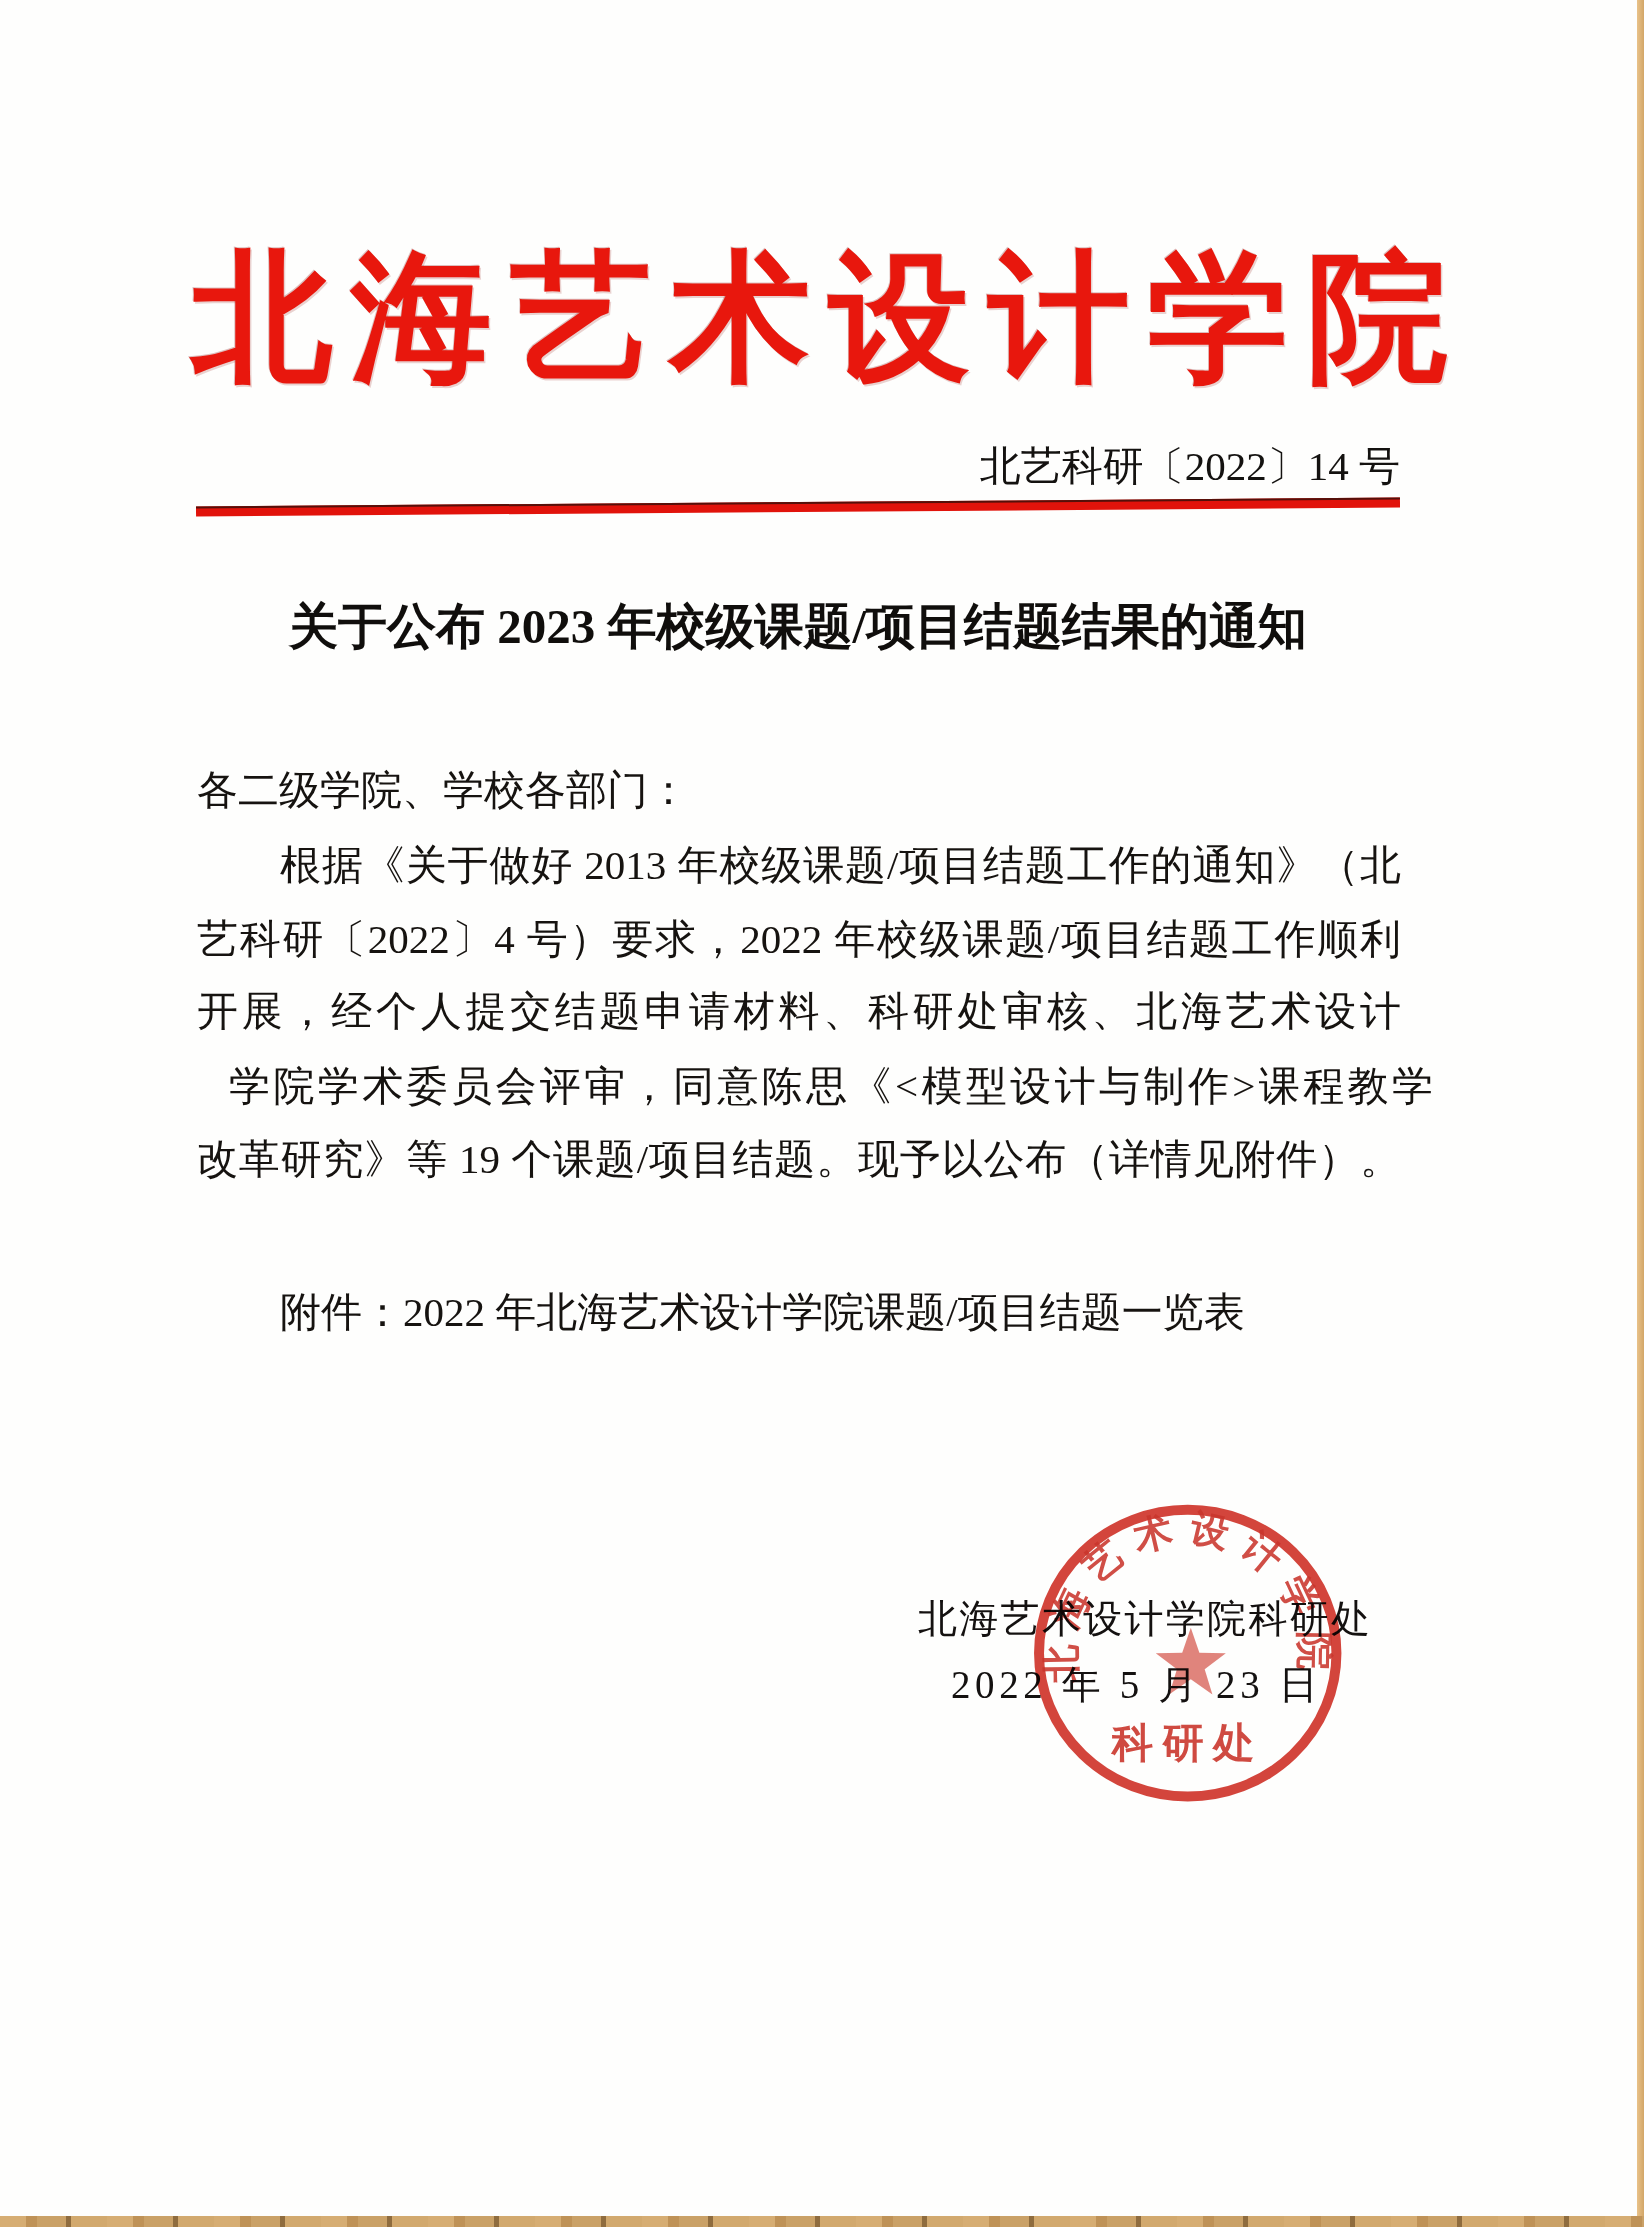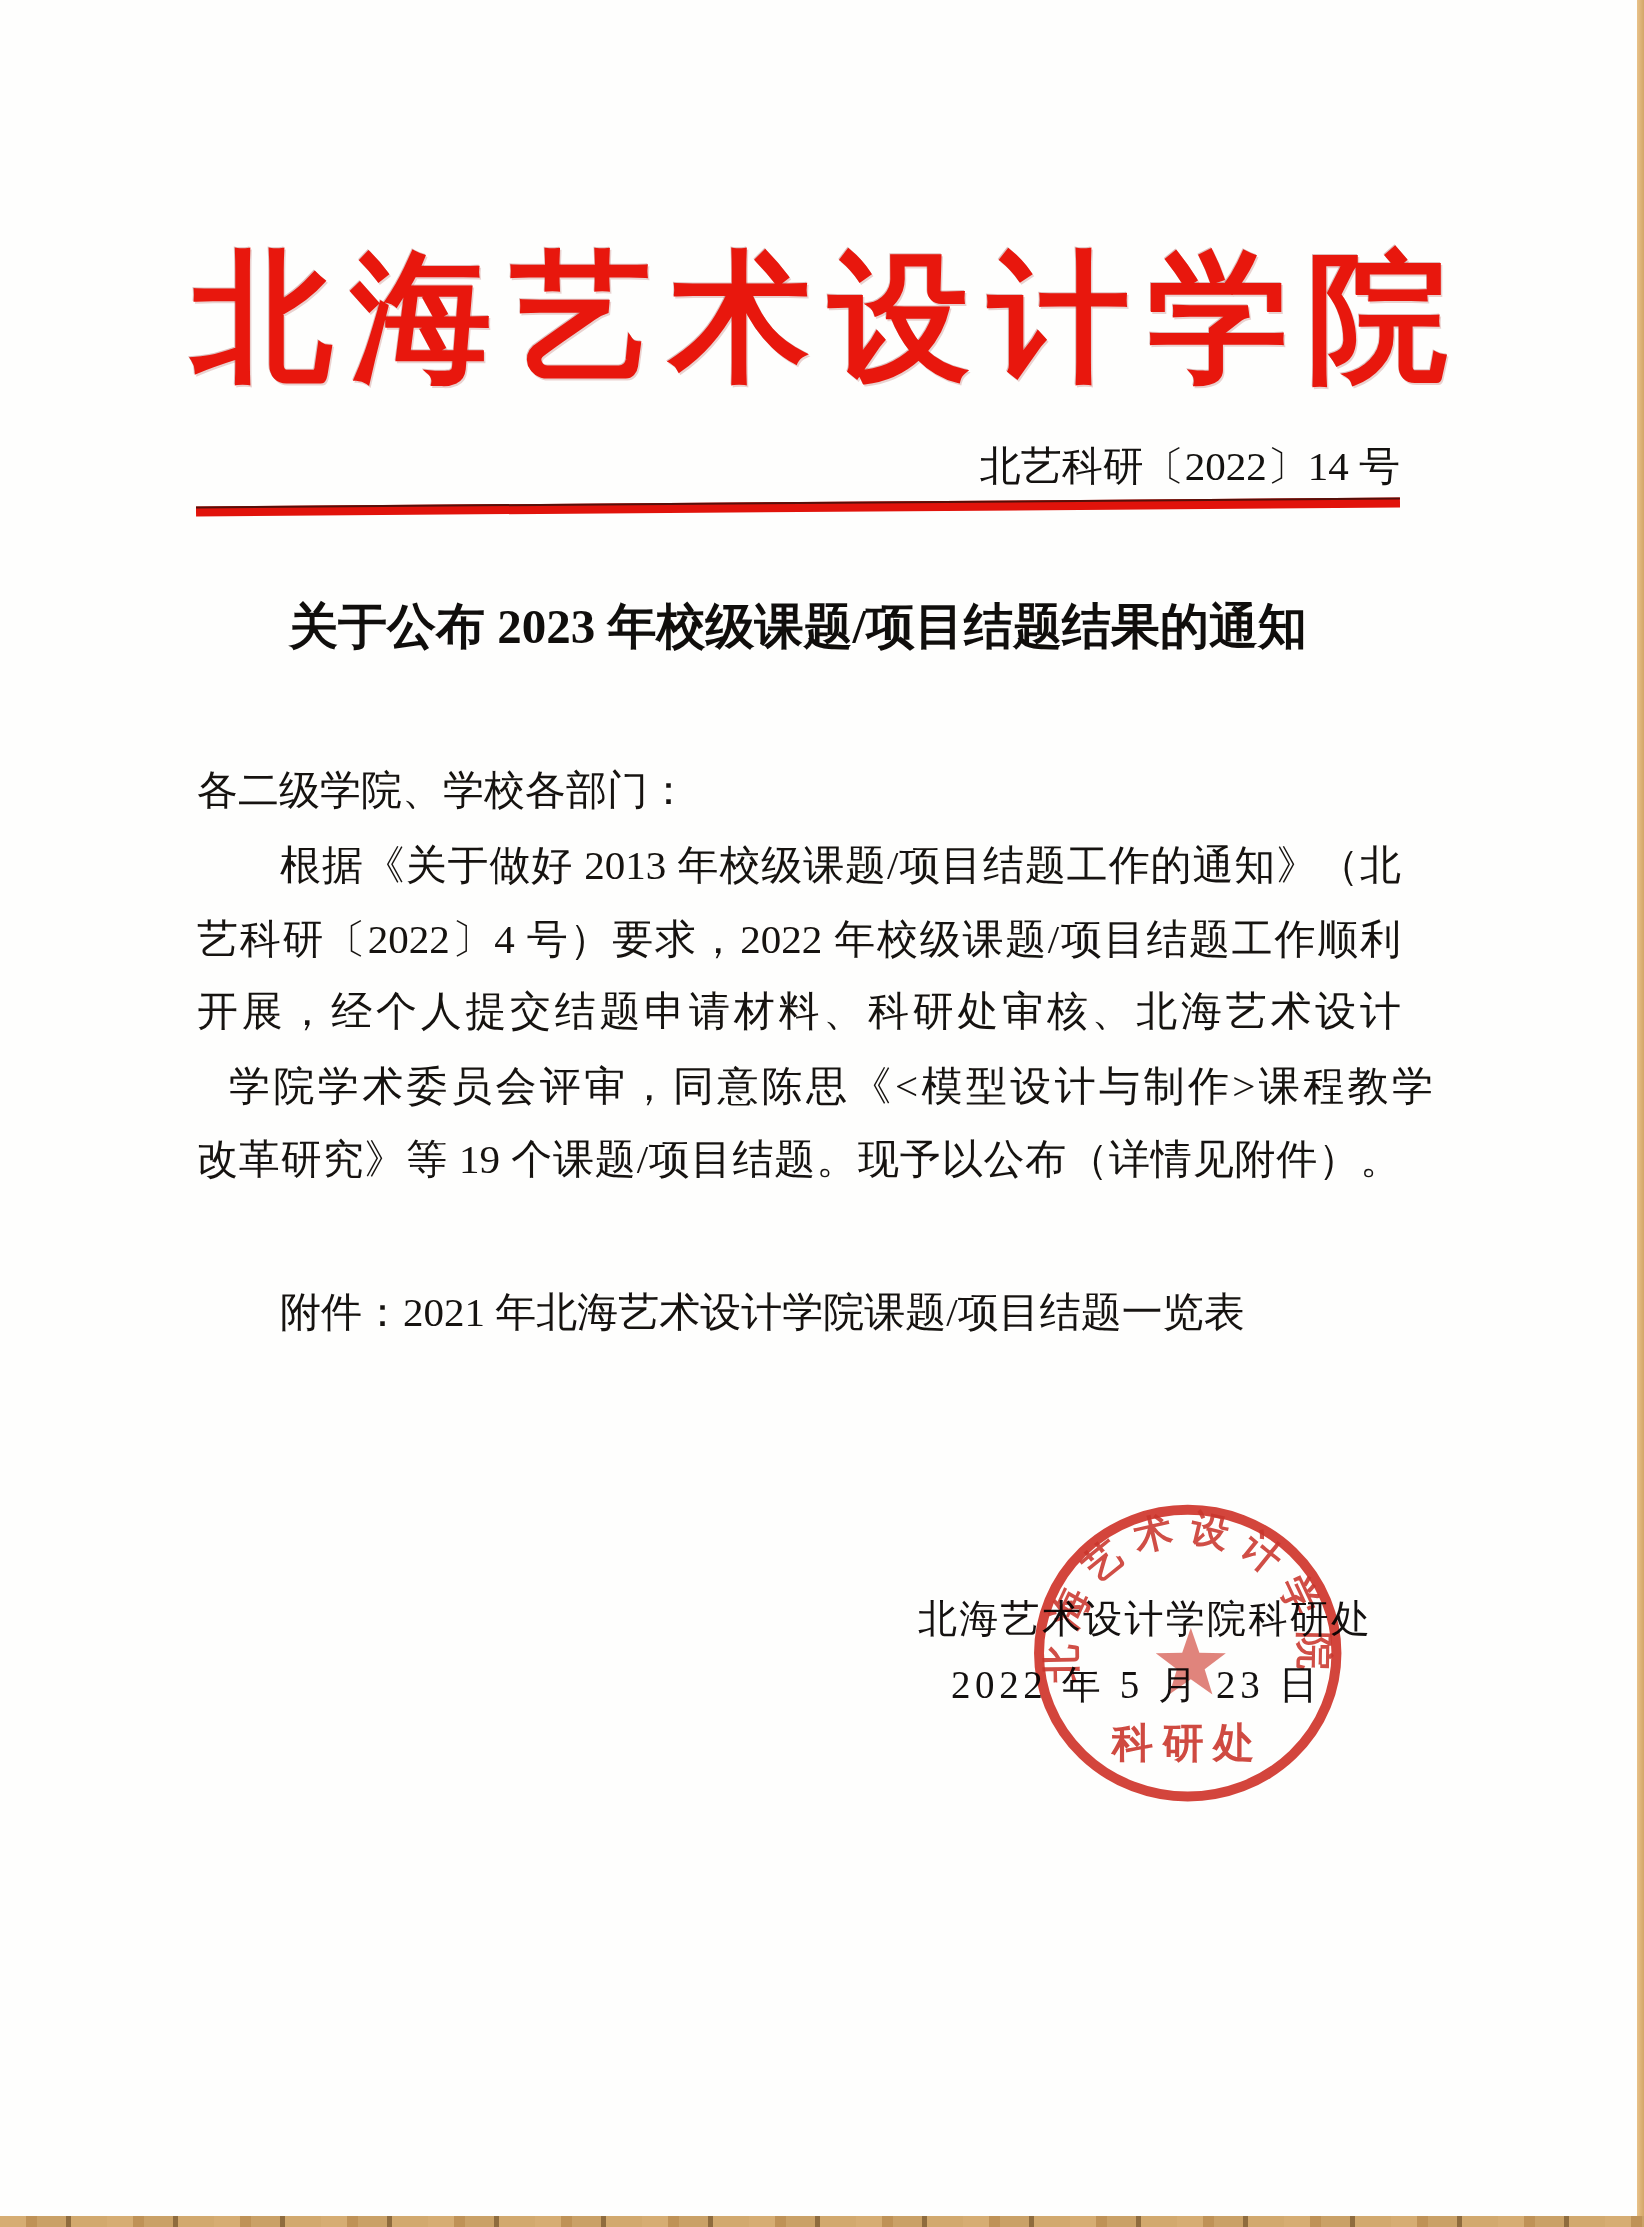--- a/index.html
+++ b/index.html
@@ -93,21 +93,21 @@
 <div class="abs subject">关于公布 2023 年校级课题/项目结题结果的通知</div>
 
 <div class="abs bodyline" style="top:766px;">各二级学院、学校各部门：</div>
 
 <div class="abs bodyline just indent2" style="top:841px;">根据《关于做好 2013 年校级课题/项目结题工作的通知》（北</div>
 <div class="abs bodyline just" style="top:915px;">艺科研〔2022〕4 号）要求，2022 年校级课题/项目结题工作顺利</div>
 <div class="abs bodyline just" style="top:987px;">开展，经个人提交结题申请材料、科研处审核、北海艺术设计</div>
 <div class="abs bodyline just" style="top:1062px;margin-left:32px;">学院学术委员会评审，同意陈思《&lt;模型设计与制作&gt;课程教学</div>
 <div class="abs bodyline just" style="top:1135px;">改革研究》等 19 个课题/项目结题。现予以公布（详情见附件）。</div>
 
-<div class="abs attach">附件：2021 年北海艺术设计学院课题/项目结题一览表</div>
+<div class="abs attach">附件：2022 年北海艺术设计学院课题/项目结题一览表</div>
 
 <div class="abs signer">北海艺术设计学院科研处</div>
 <div class="abs sdate">2022 年 5 月 23 日</div>
 
 <svg class="abs seal" viewBox="0 0 424 404" xmlns="http://www.w3.org/2000/svg">
   <ellipse cx="211" cy="197" rx="194" ry="187" fill="none" stroke="#cb2015" stroke-width="13" stroke-opacity="0.9"></ellipse>
   <path id="sealArc" d="M 71 248 A 148 148 0 1 1 351 248" fill="none"></path>
   <text font-size="50" letter-spacing="17" fill="#c6261b" fill-opacity="0.88">
     <textPath href="#sealArc" startOffset="50%" text-anchor="middle">北海艺术设计学院</textPath>
   </text>

